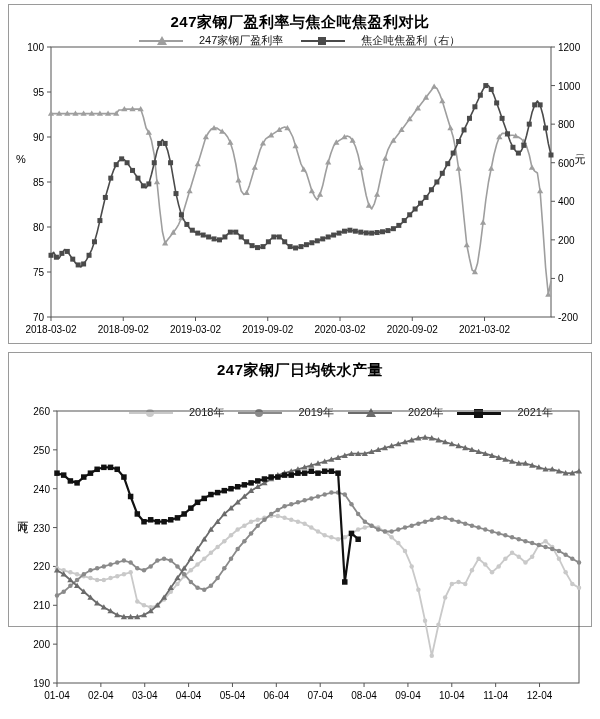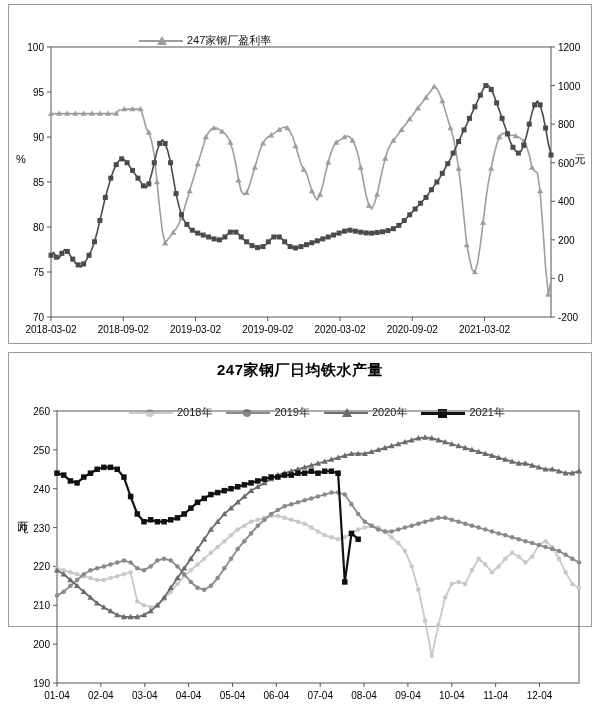--- a/index.html
+++ b/index.html
@@ -10,41 +10,49 @@
   #panel-bottom{top:352px;height:275px;}
   .chart-title{
     position:absolute;left:0;right:0;text-align:center;
     font-weight:bold;font-size:15px;color:#000;letter-spacing:0.5px;
   }
   #title-top{top:8px;}
   #title-bottom{top:8px;}
   .plot{position:absolute;}
   svg{display:block;}
   .legend{position:absolute;display:flex;align-items:center;gap:18px;font-size:11px;color:#111;}
-  .legend .item{display:flex;align-items:center;gap:4px;white-space:nowrap;}
+  .legend .item{display:flex;align-items:center;gap:16px;white-space:nowrap;}
   .legend .swatch{display:inline-block;width:44px;height:10px;position:relative;}
   .legend .swatch .ln{position:absolute;top:4px;left:0;width:44px;height:2px;}
   .legend .swatch .mk{position:absolute;top:1px;left:17px;width:8px;height:8px;}
   .axis-label{position:absolute;font-size:11px;color:#000;}
   .vtext{writing-mode:vertical-rl;text-orientation:upright;}
 </style>
 </head>
 <body>
 
 <div class="page">
 
   <div class="panel" id="panel-top">
+    <div class="chart-title" id="title-top">247家钢厂盈利率与焦企吨焦盈利对比</div>
 
     <div class="legend" id="legend-top" style="top:28px;left:130px;">
       <div class="item">
         <span class="swatch">
           <span class="ln" style="background:#9e9e9e;"></span>
           <span class="mk" style="width:0;height:0;top:0;left:18px;border-left:5px solid transparent;border-right:5px solid transparent;border-bottom:9px solid #9e9e9e;"></span>
         </span>
         <span>247家钢厂盈利率</span>
+      </div>
+      <div class="item">
+        <span class="swatch">
+          <span class="ln" style="background:#4a4a4a;"></span>
+          <span class="mk" style="background:#4a4a4a;"></span>
+        </span>
+        <span>焦企吨焦盈利（右）</span>
       </div>
     </div>
 
     <div class="axis-label vtext" style="left:6px;top:148px;">%</div>
     <div class="axis-label vtext" style="right:4px;top:140px;">元</div>
 
     <div class="plot" style="left:0;top:0;">
       <svg id="svg-top" width="584" height="340" viewBox="0 0 584 340">
           <rect x="42" y="42" width="500" height="270" fill="none" stroke="#555" stroke-width="1"></rect>
           <line x1="42" y1="312" x2="38" y2="312" stroke="#555" stroke-width="1"></line>

